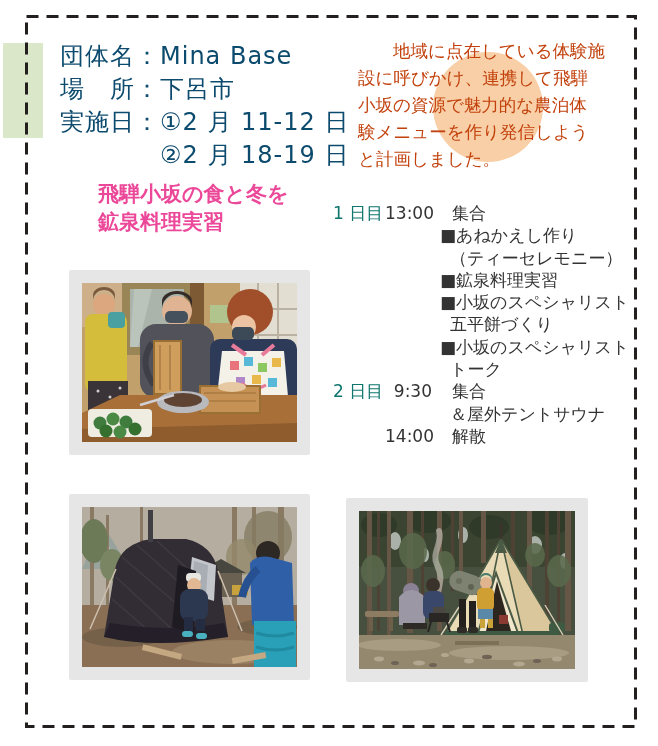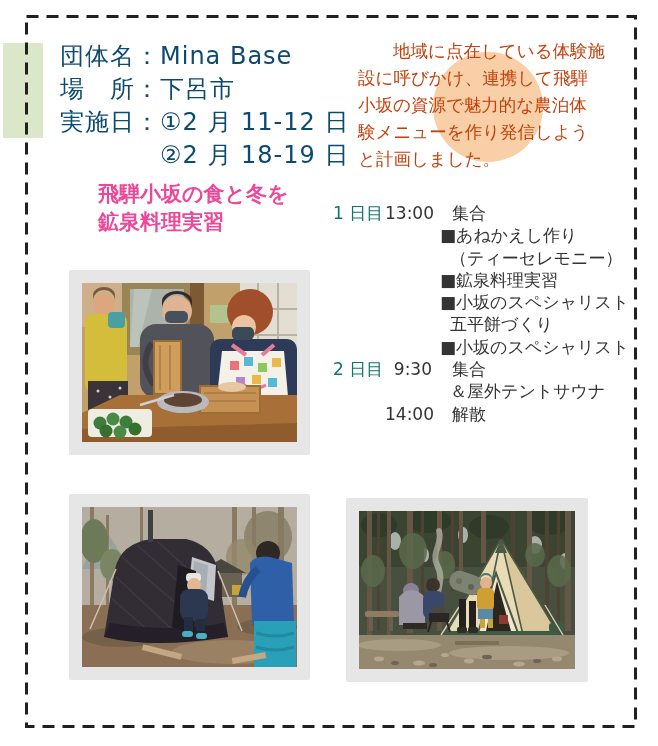--- a/index.html
+++ b/index.html
@@ -78,20 +78,21 @@
   <div class="abs schedule">
     <div class="srow">
       <span class="cday">1 日目</span><span class="ctime">13:00</span><span class="ctext">集合</span>
     </div>
     <div class="srow indent-item"><span>■あねかえし作り</span></div>
     <div class="srow indent-cont"><span>（ティーセレモニー）</span></div>
     <div class="srow indent-item"><span>■鉱泉料理実習</span></div>
     <div class="srow indent-item"><span>■小坂のスペシャリスト</span></div>
     <div class="srow indent-cont"><span>五平餅づくり</span></div>
     <div class="srow indent-item"><span>■小坂のスペシャリスト</span></div>
+    <div class="srow indent-cont"><span>トーク</span></div>
     <div class="srow">
       <span class="cday">2 日目</span><span class="ctime">9:30</span><span class="ctext">集合</span>
     </div>
     <div class="srow indent-cont"><span>＆屋外テントサウナ</span></div>
     <div class="srow">
       <span class="cday"></span><span class="ctime">14:00</span><span class="ctext">解散</span>
     </div>
   </div>
 
   <div class="abs photo-frame pf1">

